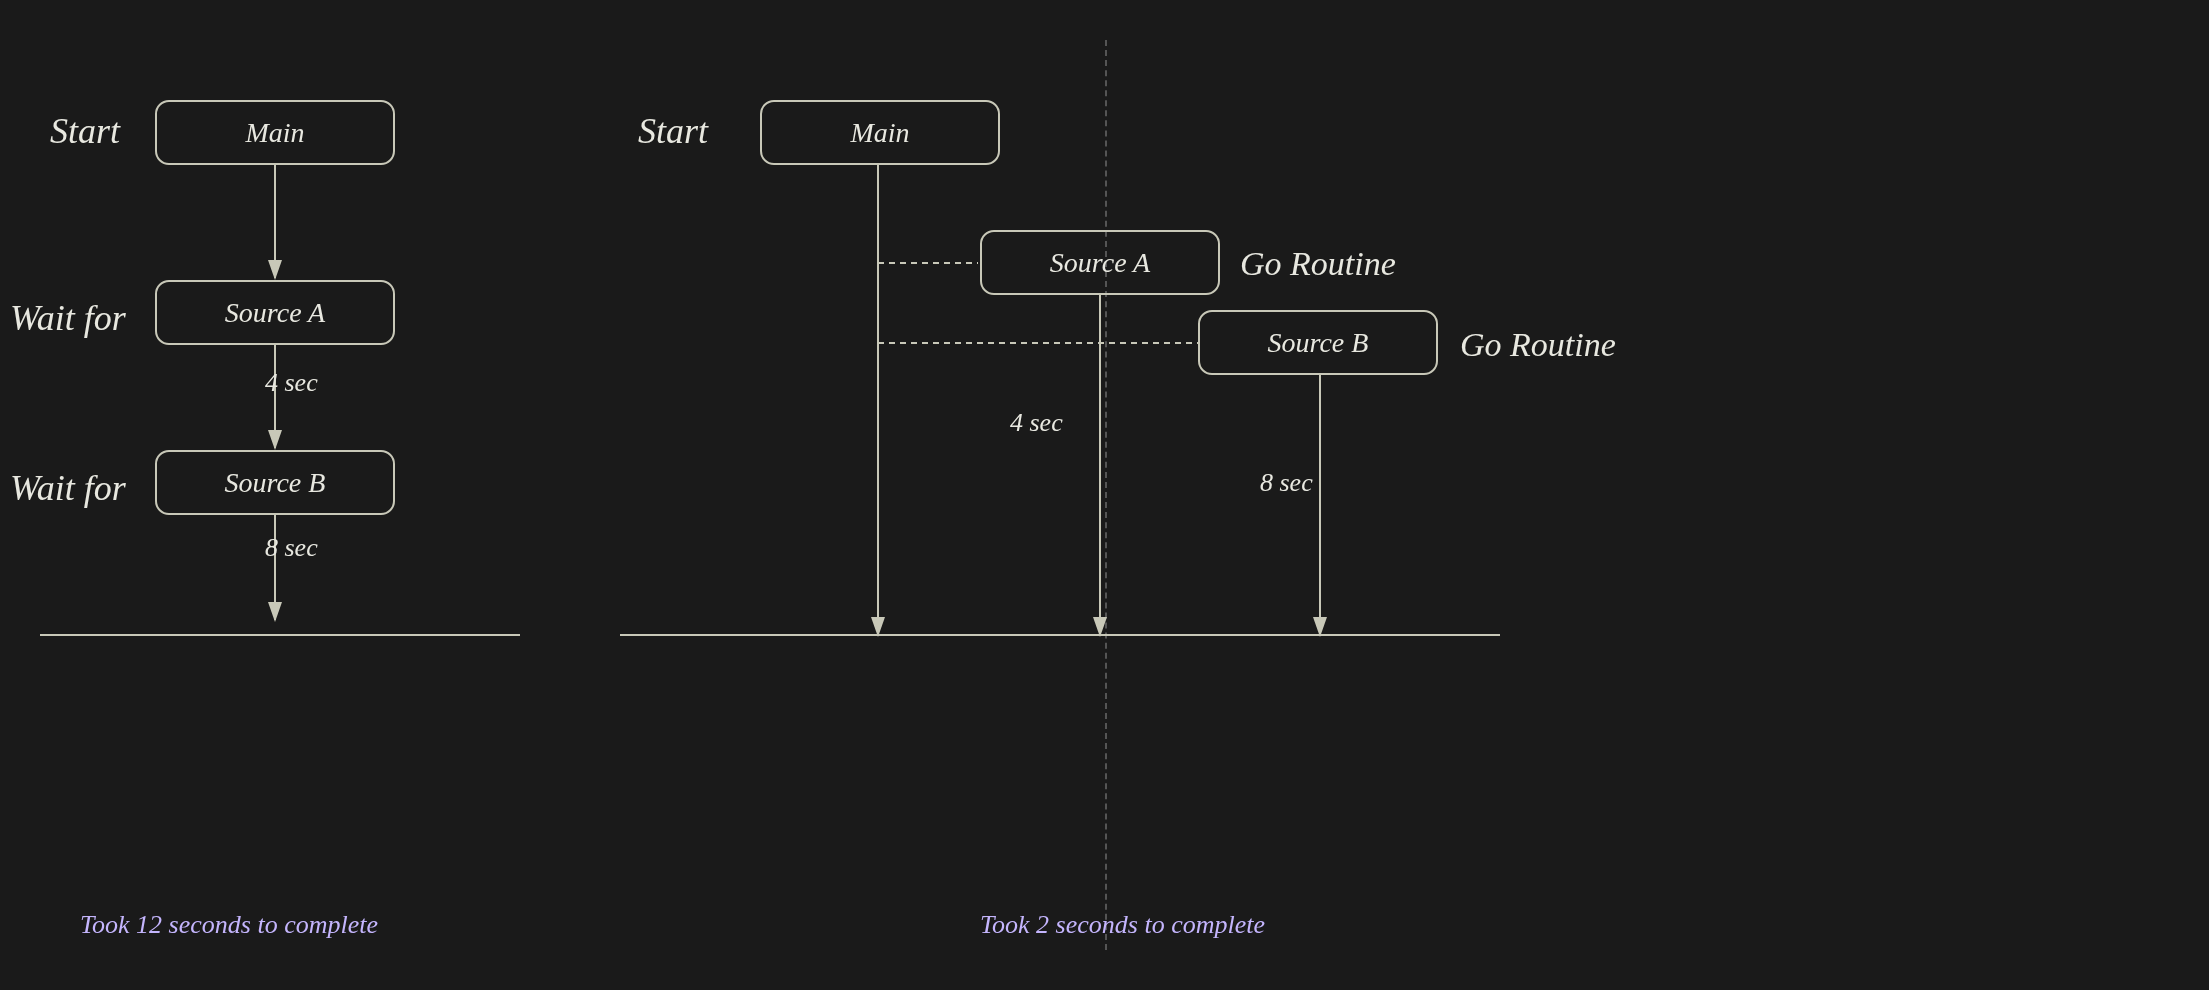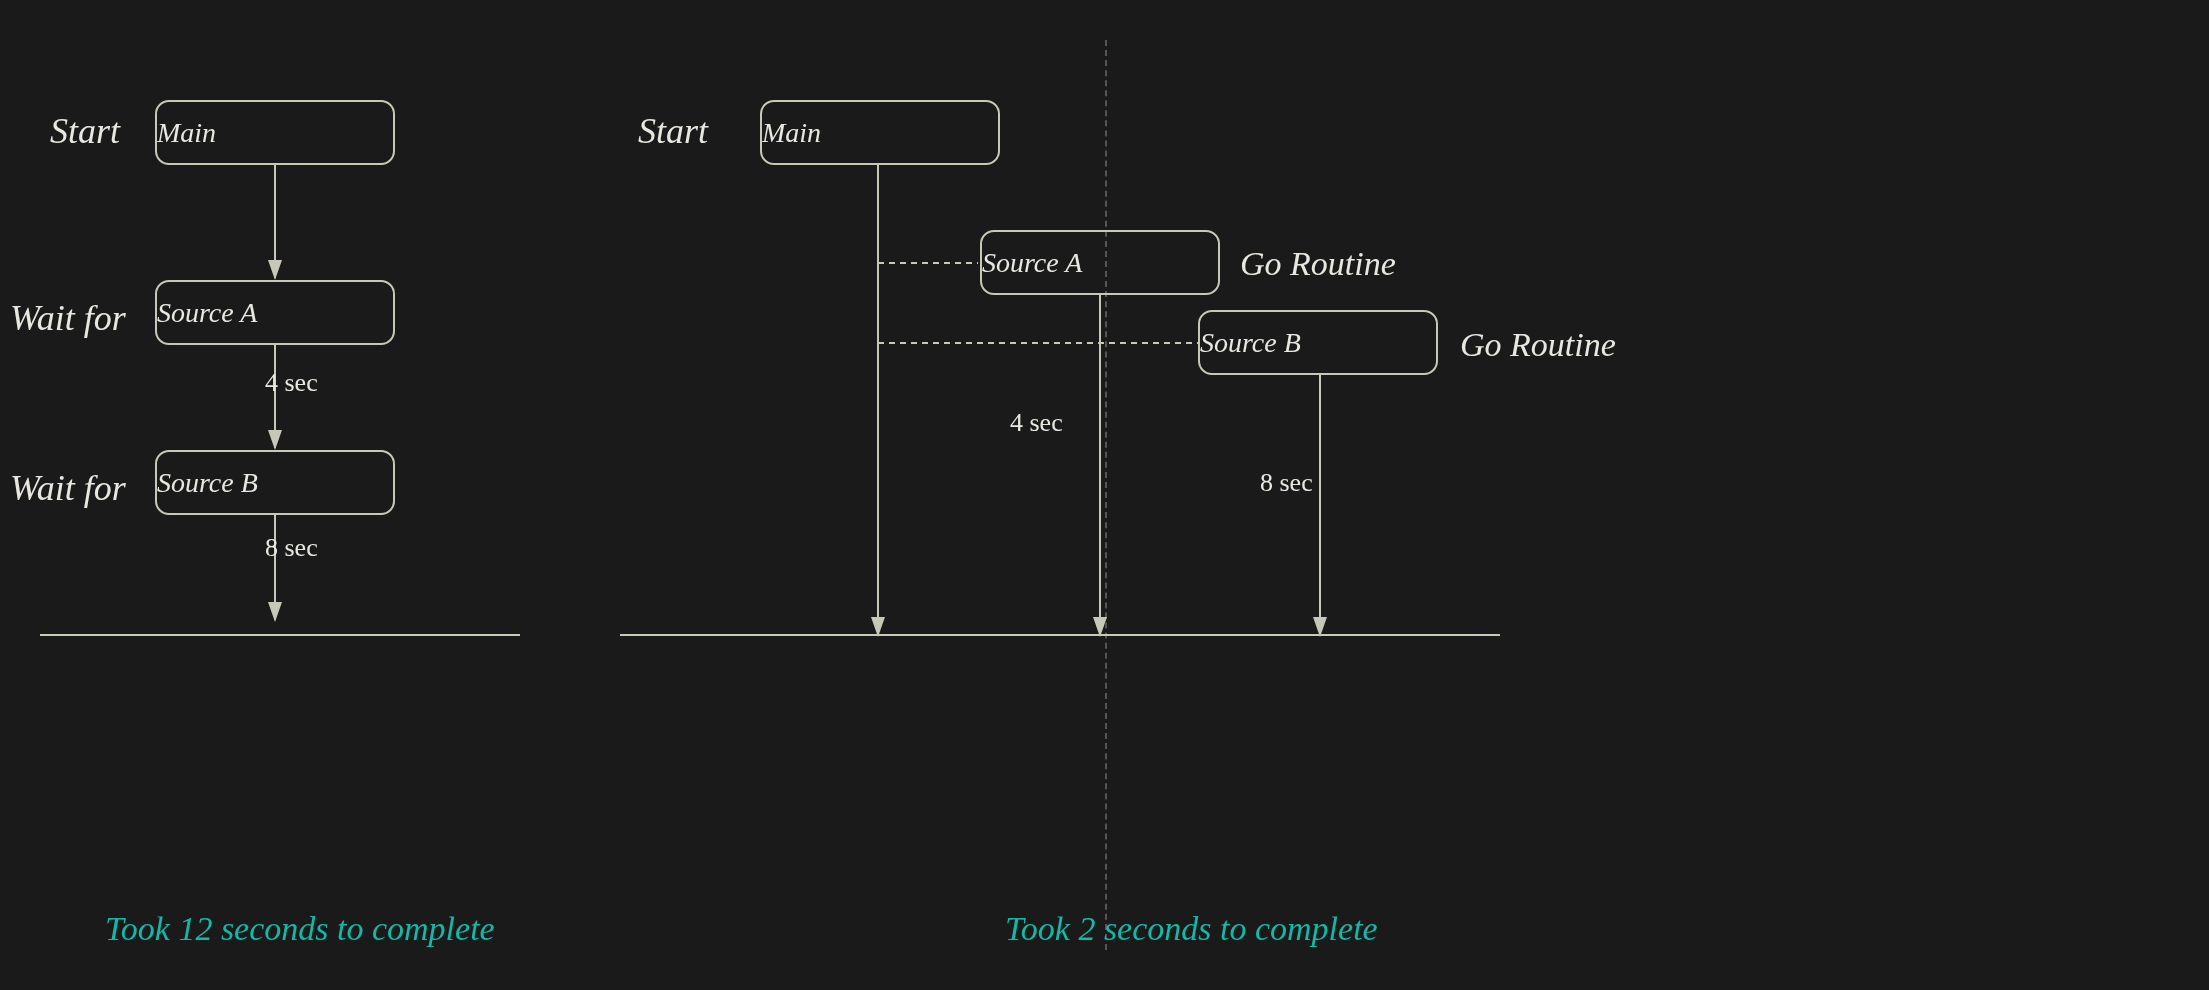--- a/index.html
+++ b/index.html
@@ -28,20 +28,21 @@
       border-left: 2px dashed #555;
     }
 
     
     .node-box {
       border: 2px solid #c8c8b8;
       border-radius: 14px;
       background: transparent;
       display: flex;
       align-items: center;
+      justify-content: center;
       position: absolute;
     }
 
     .node-label {
       font-family: 'Georgia', serif;
       color: #e8e8e0;
       font-size: 28px;
       font-style: italic;
     }
 
@@ -51,30 +52,30 @@
       font-family: 'Georgia', serif;
       color: #e8e8e0;
       font-style: italic;
       font-size: 36px;
     }
 
     .time-label {
       position: absolute;
       font-family: 'Georgia', serif;
       color: #e8e8e0;
+      font-style: italic;
       font-size: 26px;
     }
 
     .bottom-label {
       position: absolute;
       font-family: 'Georgia', serif;
-      color: #14b8a6;
+      color: #c4b5fd;
       font-style: italic;
-      font-size: 34px;
-      margin-left: 25px;
+      font-size: 26px;
     }
 
     
     .arrows-svg {
       position: absolute;
       top: 0;
       left: 0;
       width: 2209px;
       height: 990px;
       pointer-events: none;

